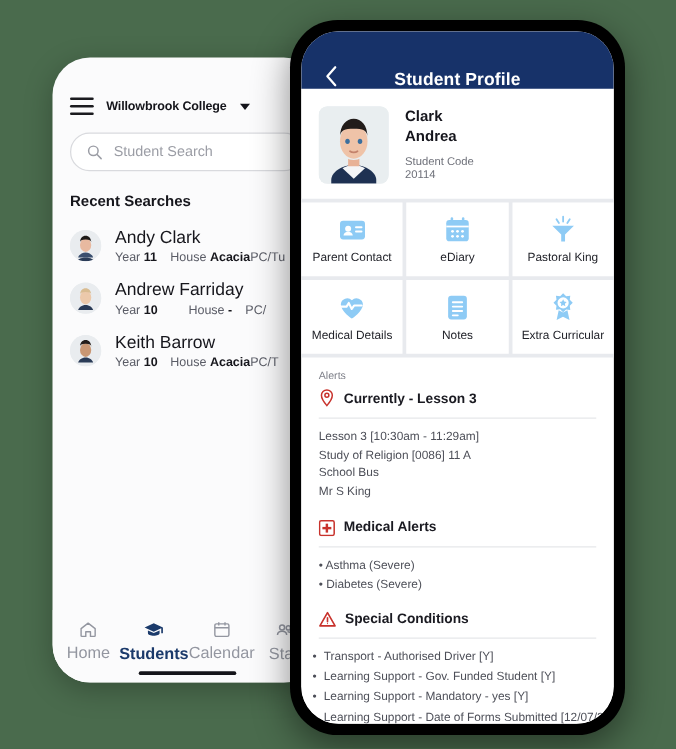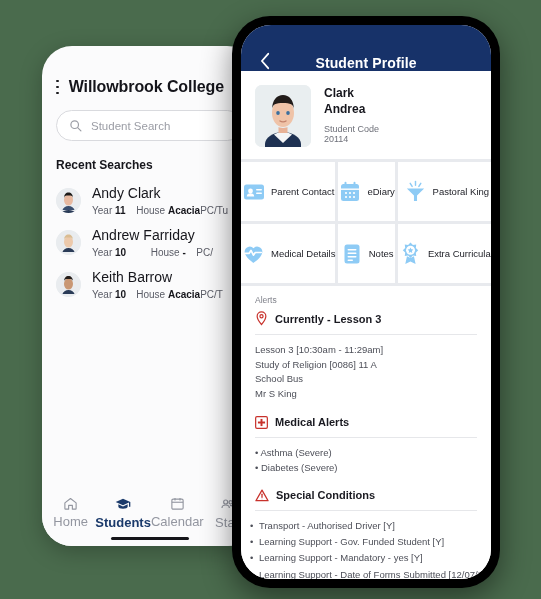--- a/index.html
+++ b/index.html
@@ -30,21 +30,21 @@
 
   .bp-topbar {
     display: flex;
     align-items: center;
     gap: 10px;
     padding: 32px 0 10px 0;
   }
   .hamburger { width: 19px; height: 14px; display: flex; flex-direction: column; justify-content: space-between; }
   .hamburger i { display: block; height: 2px; background: #1b1b1f; border-radius: 1px; }
   .bp-title {
-    font-size: 16px;
+    font-size: 10px;
     font-weight: bold;
     color: #14141a;
     letter-spacing: -0.1px;
     white-space: nowrap;
   }
   .caret-down {
     width: 0; height: 0;
     border-left: 4.5px solid transparent;
     border-right: 4.5px solid transparent;
     border-top: 5px solid #14141a;
@@ -228,21 +228,21 @@
     display: grid;
     grid-template-columns: repeat(3, 1fr);
     gap: 3px;
     background: #e8eaee;
     padding: 3px 0;
   }
   .fp-tile {
     background: #fff;
     height: 59px;
     display: flex;
-    flex-direction: row;
+    flex-direction: column;
     align-items: center;
     justify-content: center;
     gap: 5px;
   }
   .fp-tile .tl {
     font-size: 9.5px;
     color: #22232a;
     white-space: nowrap;
   }
 

